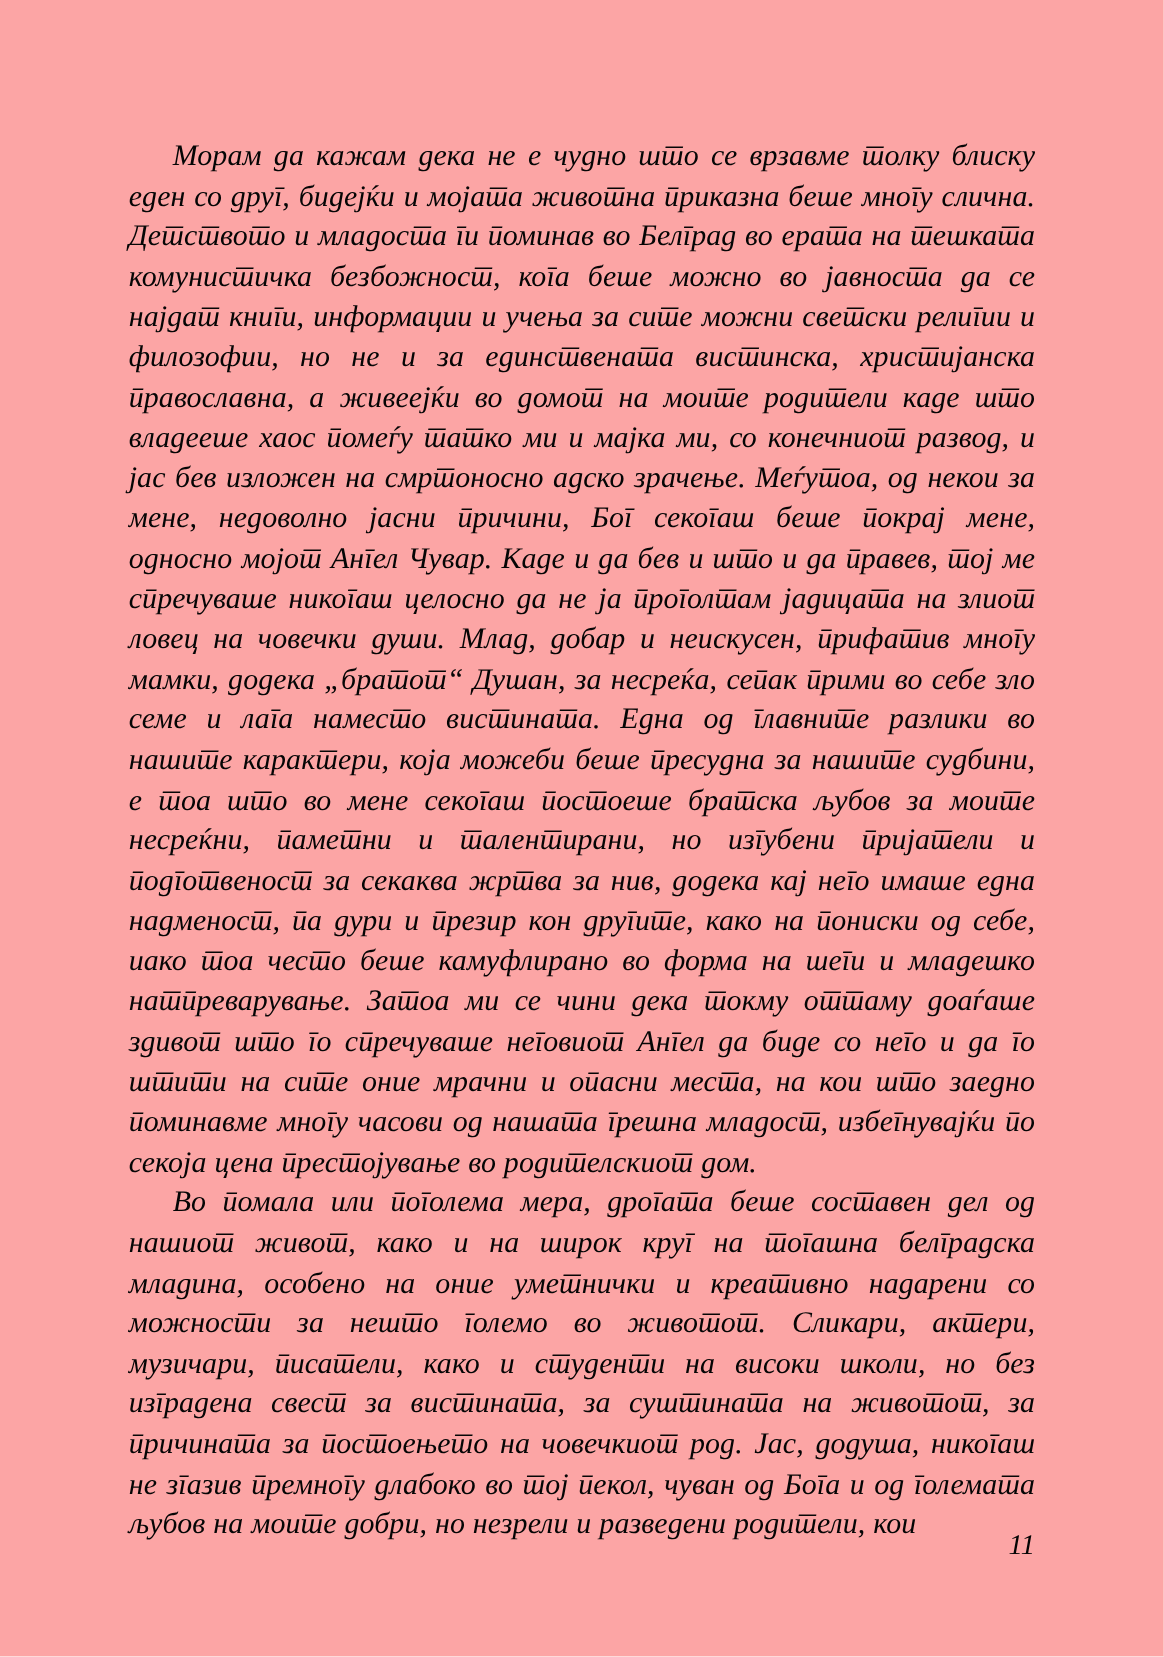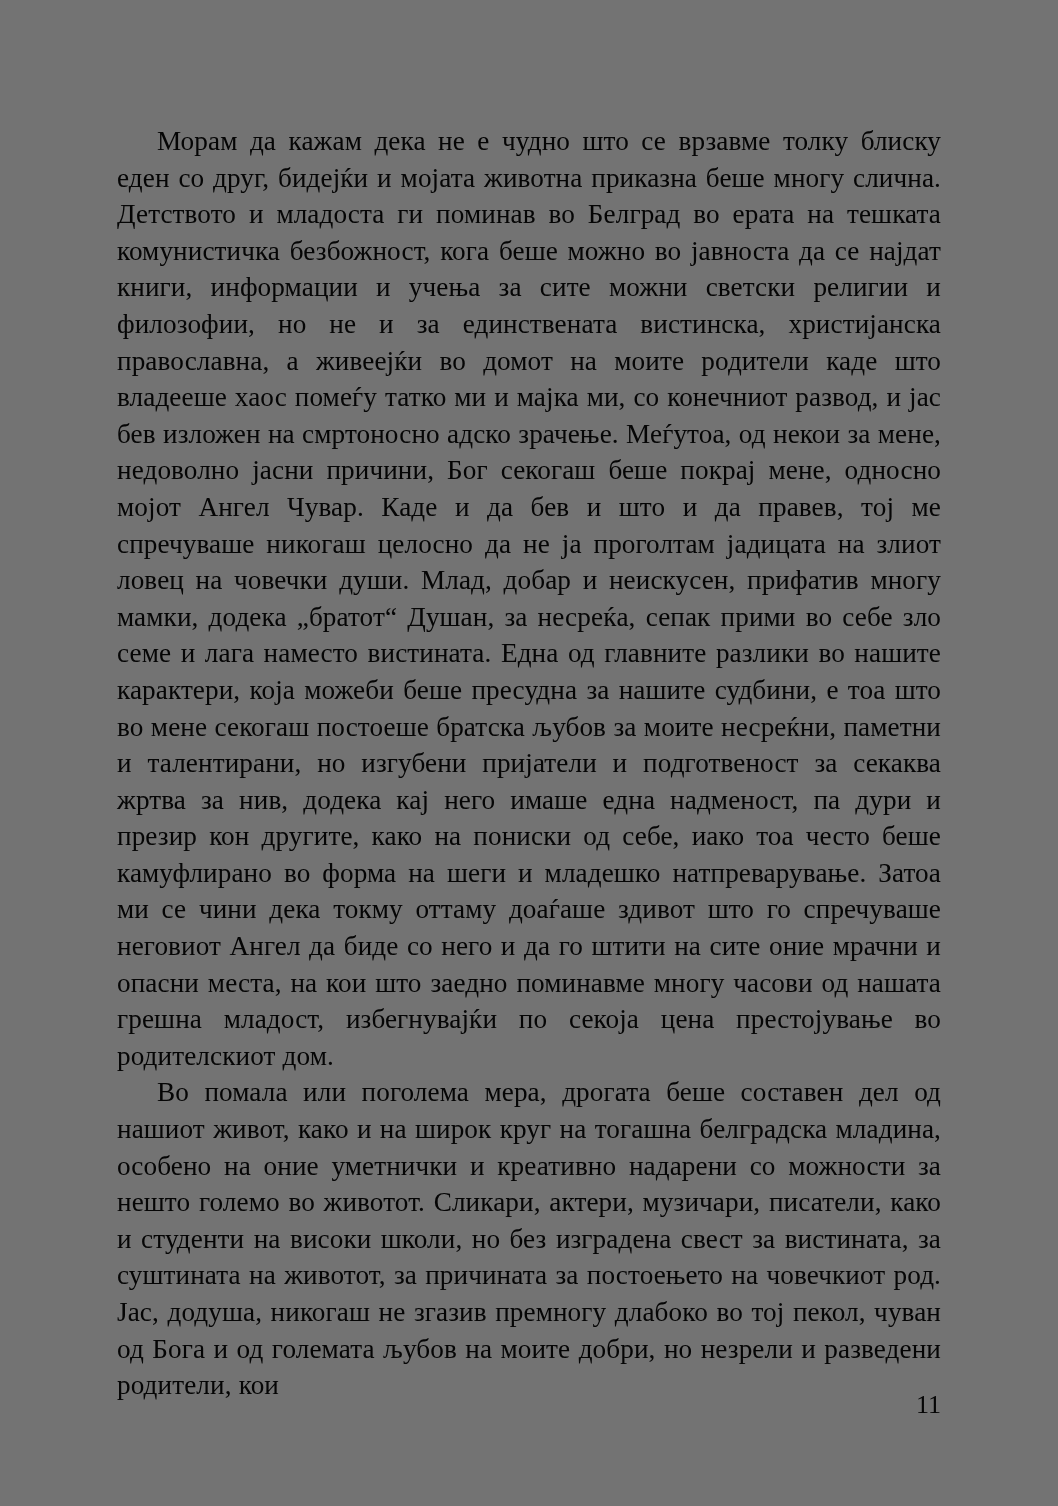--- a/index.html
+++ b/index.html
@@ -7,23 +7,24 @@
     margin: 0;
     padding: 0;
     background: #ffffff;
   }
 
   .page {
     position: relative;
     width: 1058px;
     height: 1506px;
     margin: 0 auto;
-    background: #737373;
+    background: #fca5a5;
     overflow: hidden;
     box-sizing: border-box;
+    font-style: italic;
   }
 
   .text-block {
     position: absolute;
     left: 117px;
     top: 123px;
     width: 824px;
   }
 
   .para {

